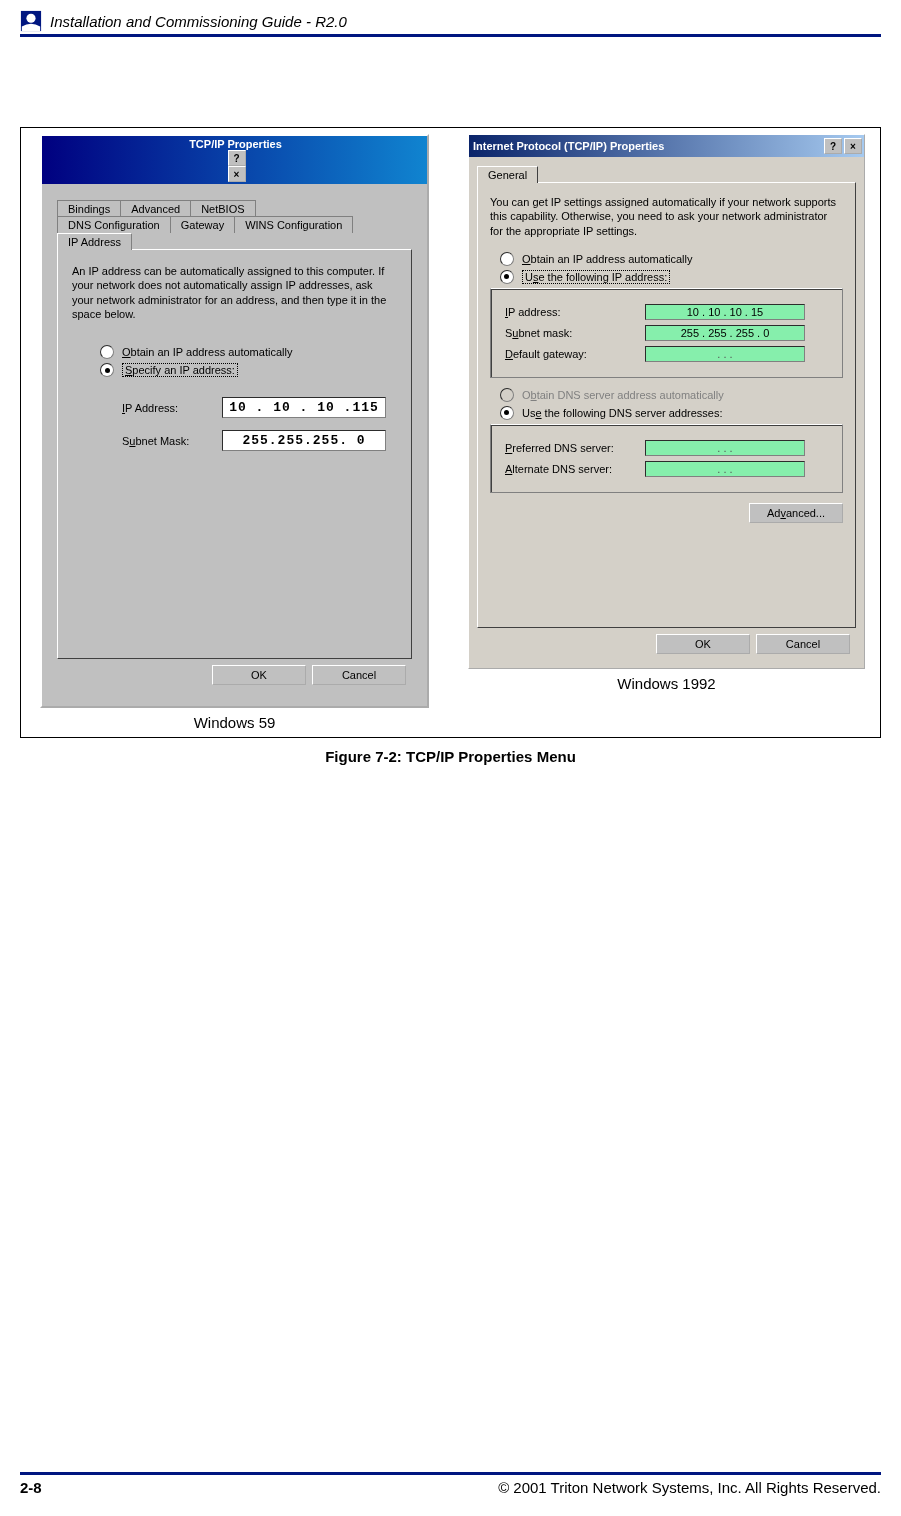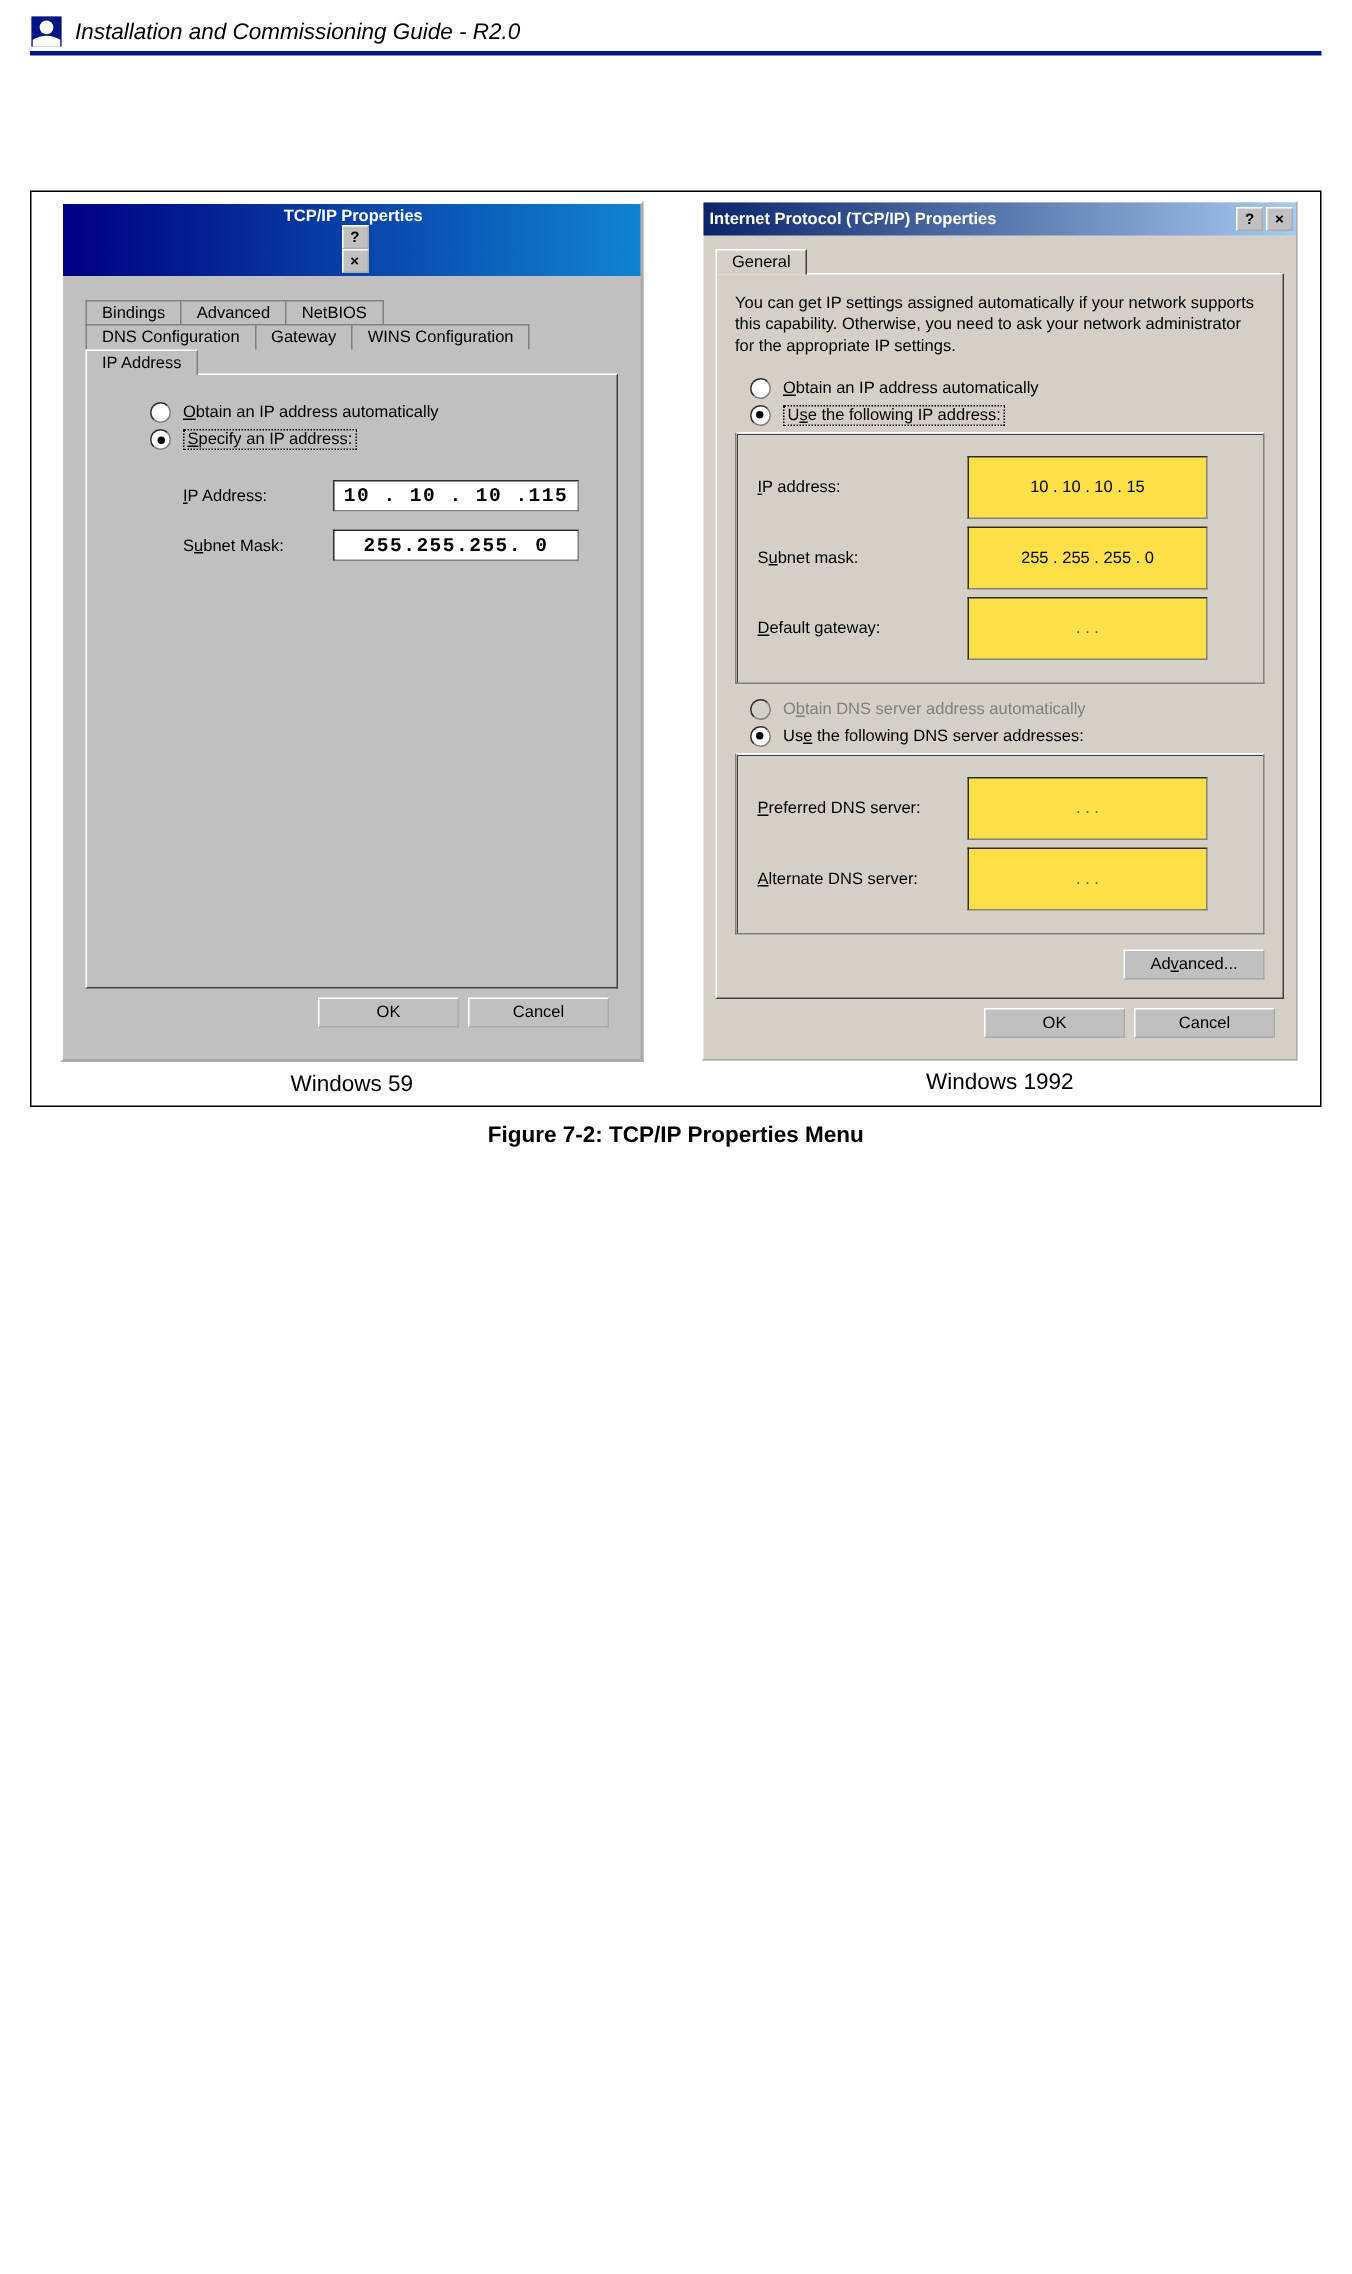--- a/index.html
+++ b/index.html
@@ -195,22 +195,22 @@
     border-top:1px solid #fff;
     box-shadow: inset 1px 1px 0 #404040;
     padding:10px 10px 10px 14px;
     margin:4px 0 10px 0;
     position:relative;
   }
   .frow2 { display:flex;align-items:center;margin:5px 0;}
   .flabel2 { width:140px;}
   .ipbox2 {
     font-family: Tahoma, sans-serif;
-    background:#fde047;border:1px inset #808080;
-    width:150px;padding:14px 4px;
+    background:#86efac;border:1px inset #808080;
+    width:150px;padding:1px 4px;
     display:flex;justify-content:space-around;
     font-size:11px;
   }
   .disabled-text { color:#808080; }
   .adv-row { display:flex;justify-content:flex-end;margin-top:10px;}
   .footer {
     position:absolute;bottom:20px;left:20px;right:20px;
   }
   .footer-line { border-top:3px solid #001680;padding-top:4px;display:flex;justify-content:space-between;font-size:15px;}
   .u { text-decoration: underline; }
@@ -244,20 +244,21 @@
             <div class="tab98">Advanced</div>
             <div class="tab98">NetBIOS</div>
           </div>
           <div class="tabs98 row2">
             <div class="tab98">DNS Configuration</div>
             <div class="tab98">Gateway</div>
             <div class="tab98">WINS Configuration</div>
             <div class="tab98 active">IP Address</div>
           </div>
           <div class="tabcontent98">
+            <div class="desc98">An IP address can be automatically assigned to this computer. If your network does not automatically assign IP addresses, ask your network administrator for an address, and then type it in the space below.</div>
             <div class="radio-row">
               <span class="radio-dot"></span>
               <span><span class="u">O</span>btain an IP address automatically</span>
             </div>
             <div class="radio-row">
               <span class="radio-dot sel"></span>
               <span class="dotted"><span class="u">S</span>pecify an IP address:</span>
             </div>
             <div class="fields98">
               <div class="frow">
@@ -343,13 +344,19 @@
             <div class="btn">Cancel</div>
           </div>
         </div>
       </div>
       <div class="caption-below">Windows 1992</div>
     </div>
   </div>
 
   <div class="figure-caption">Figure 7-2:    TCP/IP Properties Menu</div>
 
+  <div class="footer">
+    <div class="footer-line">
+      <span style="font-weight:bold">2-8</span>
+      <span>© 2001 Triton Network Systems, Inc. All Rights Reserved.</span>
+    </div>
+  </div>
 </div>
 
 </body></html>

